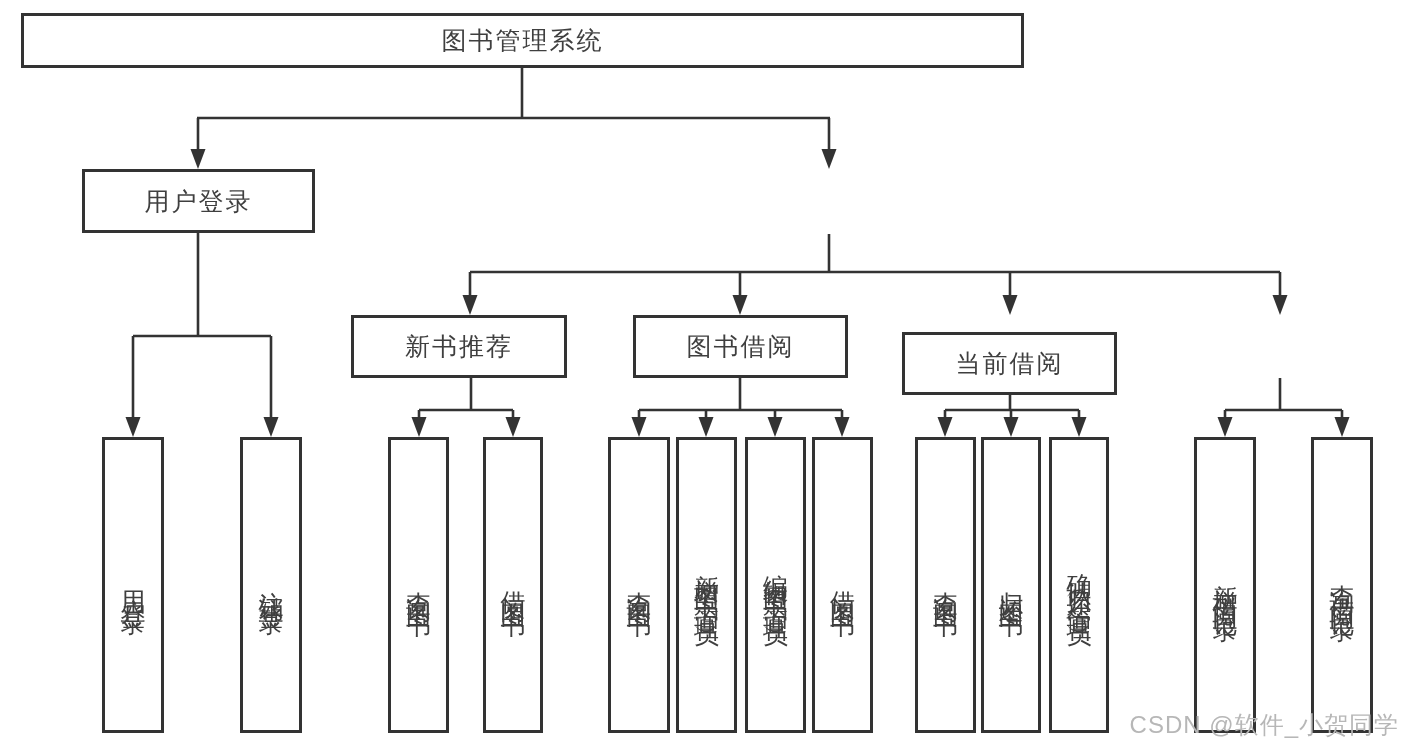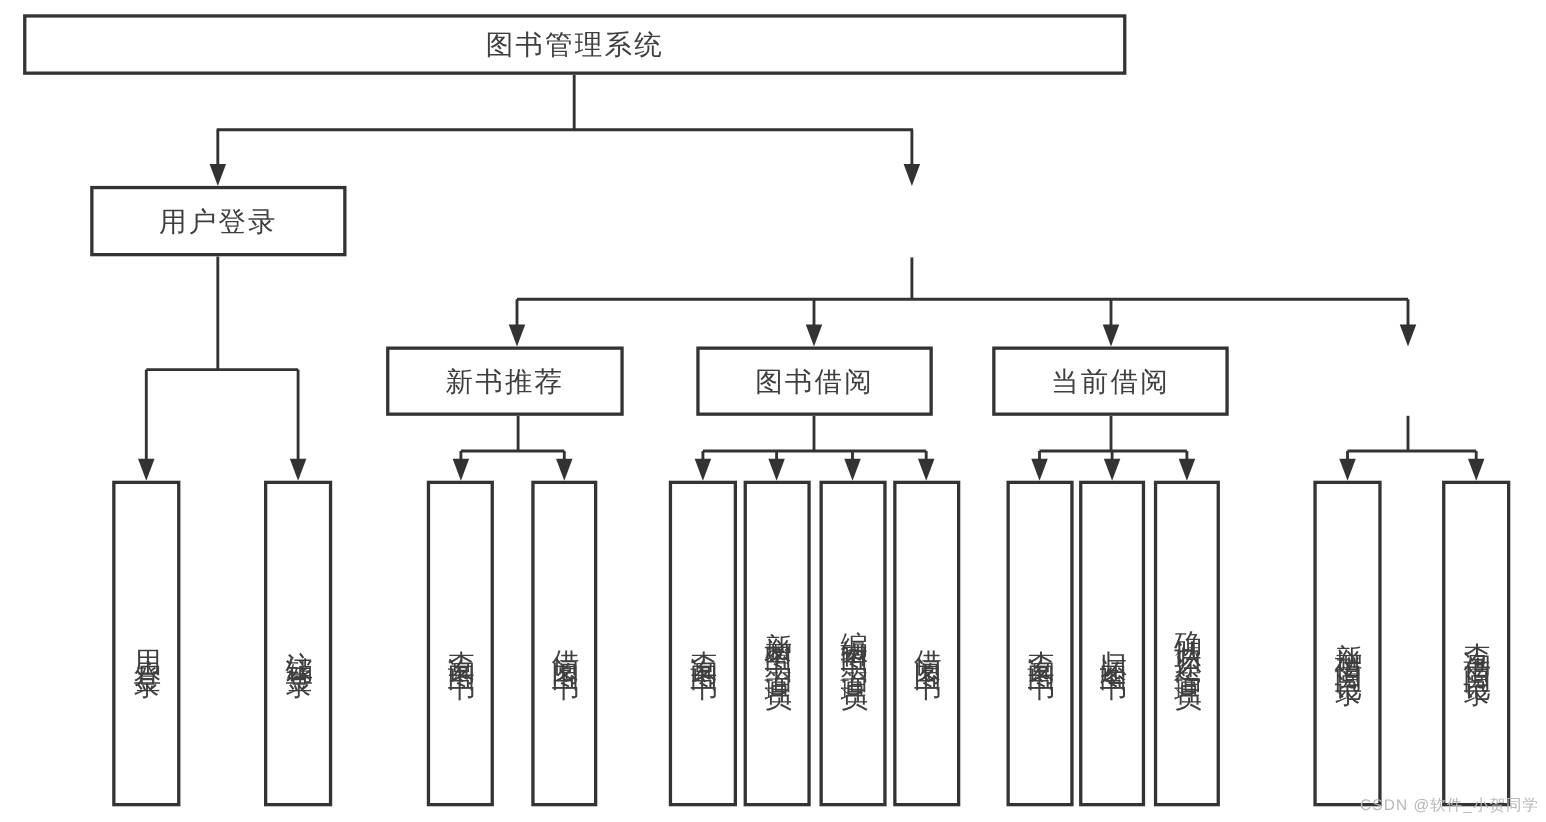--- a/index.html
+++ b/index.html
@@ -32,21 +32,21 @@
     writing-mode: vertical-rl;
     text-orientation: mixed;
     letter-spacing: 7px;
     line-height: 1;
     white-space: nowrap;
   }
   .watermark {
     position: absolute;
     right: 6px;
     bottom: 6px;
-    font-size: 14px;
+    font-size: 24px;
     color: var(--watermark-color,#b7b7b7);
     letter-spacing: 1px;
     pointer-events: none;
     margin-top: 40px;
   }
 </style>
 </head>
 <body>
 
 <div class="canvas">
@@ -120,21 +120,21 @@
   <div class="node" style="left:82px;top:169px;width:233px;height:64px">
     <span>用户登录</span>
   </div>
 
   <div class="node" style="left:351px;top:315px;width:216px;height:63px">
     <span>新书推荐</span>
   </div>
   <div class="node" style="left:633px;top:315px;width:215px;height:63px">
     <span>图书借阅</span>
   </div>
-  <div class="node" style="left:902px;top:315px;width:215px;height:63px">
+  <div class="node" style="left:902px;top:332px;width:215px;height:63px">
     <span>当前借阅</span>
   </div>
 
   <div class="node leaf" style="left:102px;top:437px;width:62px;height:296px">
     <span class="vtext">用户登录</span>
   </div>
   <div class="node leaf" style="left:240px;top:437px;width:62px;height:296px">
     <span class="vtext">注销登录</span>
   </div>
 

